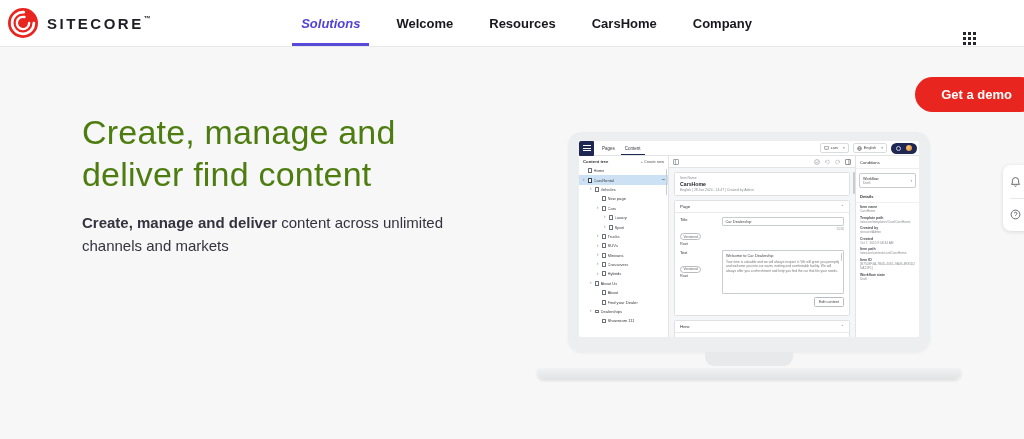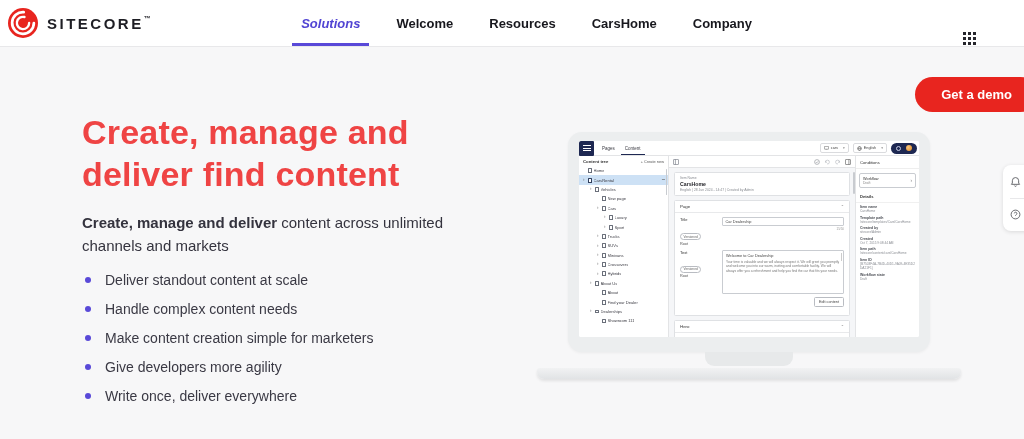--- a/index.html
+++ b/index.html
@@ -24,21 +24,21 @@
   .lang { display:flex; align-items:center; gap:3px; font-size:12px; font-weight:600;
     color:#222; cursor:pointer; }
   .grid-icon { display:grid; grid-template-columns:repeat(3,3px); grid-gap:2px; cursor:pointer; }
   .grid-icon i { width:3px; height:3px; background:#26262c; }
   .cta { background:#e8251f; color:#fff; font-size:13px; font-weight:600; padding:10px 26px;
     border-radius:999px; border:none; margin-right:-14px; cursor:pointer; white-space:nowrap; }
 
   
   .hero { position:absolute; top:47px; left:0; width:1024px; height:392px; background:#f7f7f8; }
   .hero-left { position:absolute; left:82px; top:64px; width:420px; }
-  .hero-title { font-size:34px; line-height:42px; font-weight:700; color:#ef4444; letter-spacing:.2px; }
+  .hero-title { font-size:34px; line-height:42px; font-weight:400; color:#4d7c0f; letter-spacing:.2px; }
   .hero-sub { margin-top:16px; font-size:15px; line-height:23px; color:#34333e; width:402px; }
   .bullets { margin-top:16px; list-style:none; }
   .bullets li { position:relative; padding-left:23px; font-size:14px; line-height:15px;
     color:#3a3944; margin-bottom:14px; }
   .bullets li::before { content:''; position:absolute; left:3px; top:4px; width:6px; height:6px;
     border-radius:50%; background:#5949d8; }
 
   
   .laptop { position:absolute; left:568px; top:85px; }
   .bezel { position:relative; width:362px; height:220px; background:#eceeef; border-radius:14px;
@@ -205,28 +205,20 @@
     </span>
     <button class="cta">Get a demo</button>
   </div>
 </header>
 
 <section class="hero">
 
   <div class="hero-left">
     <h1 class="hero-title"><span>Create, manage and</span><br><span>deliver find content</span></h1>
     <p class="hero-sub"><b>Create, manage and deliver</b><span> content across unlimited channels and markets</span></p>
-    <ul class="bullets">
-
-    <li>Deliver standout content at scale</li>
-        <li>Handle complex content needs</li>
-        <li>Make content creation simple for marketers</li>
-        <li>Give developers more agility</li>
-        <li>Write once, deliver everywhere</li>
-      </ul>
   </div>
 
   <div class="laptop">
     <div class="bezel">
       <div class="screen">
 
         <div class="app">
 
           <div class="app-top">
             <div class="burger">

